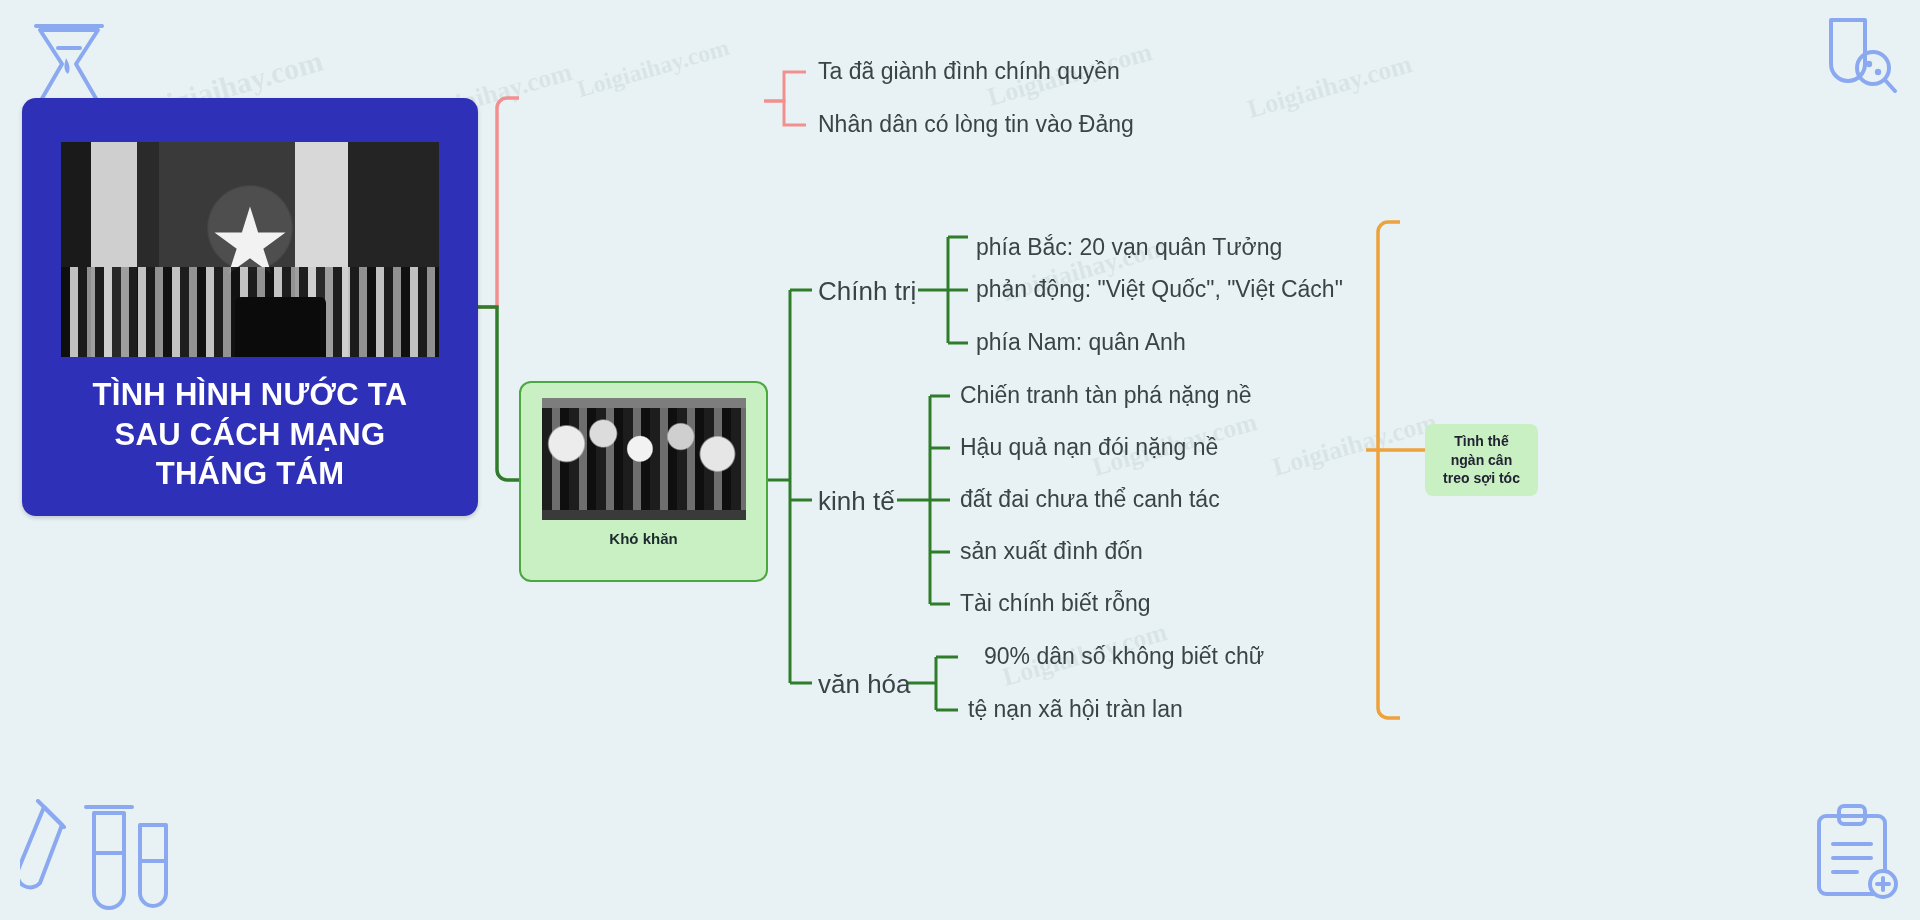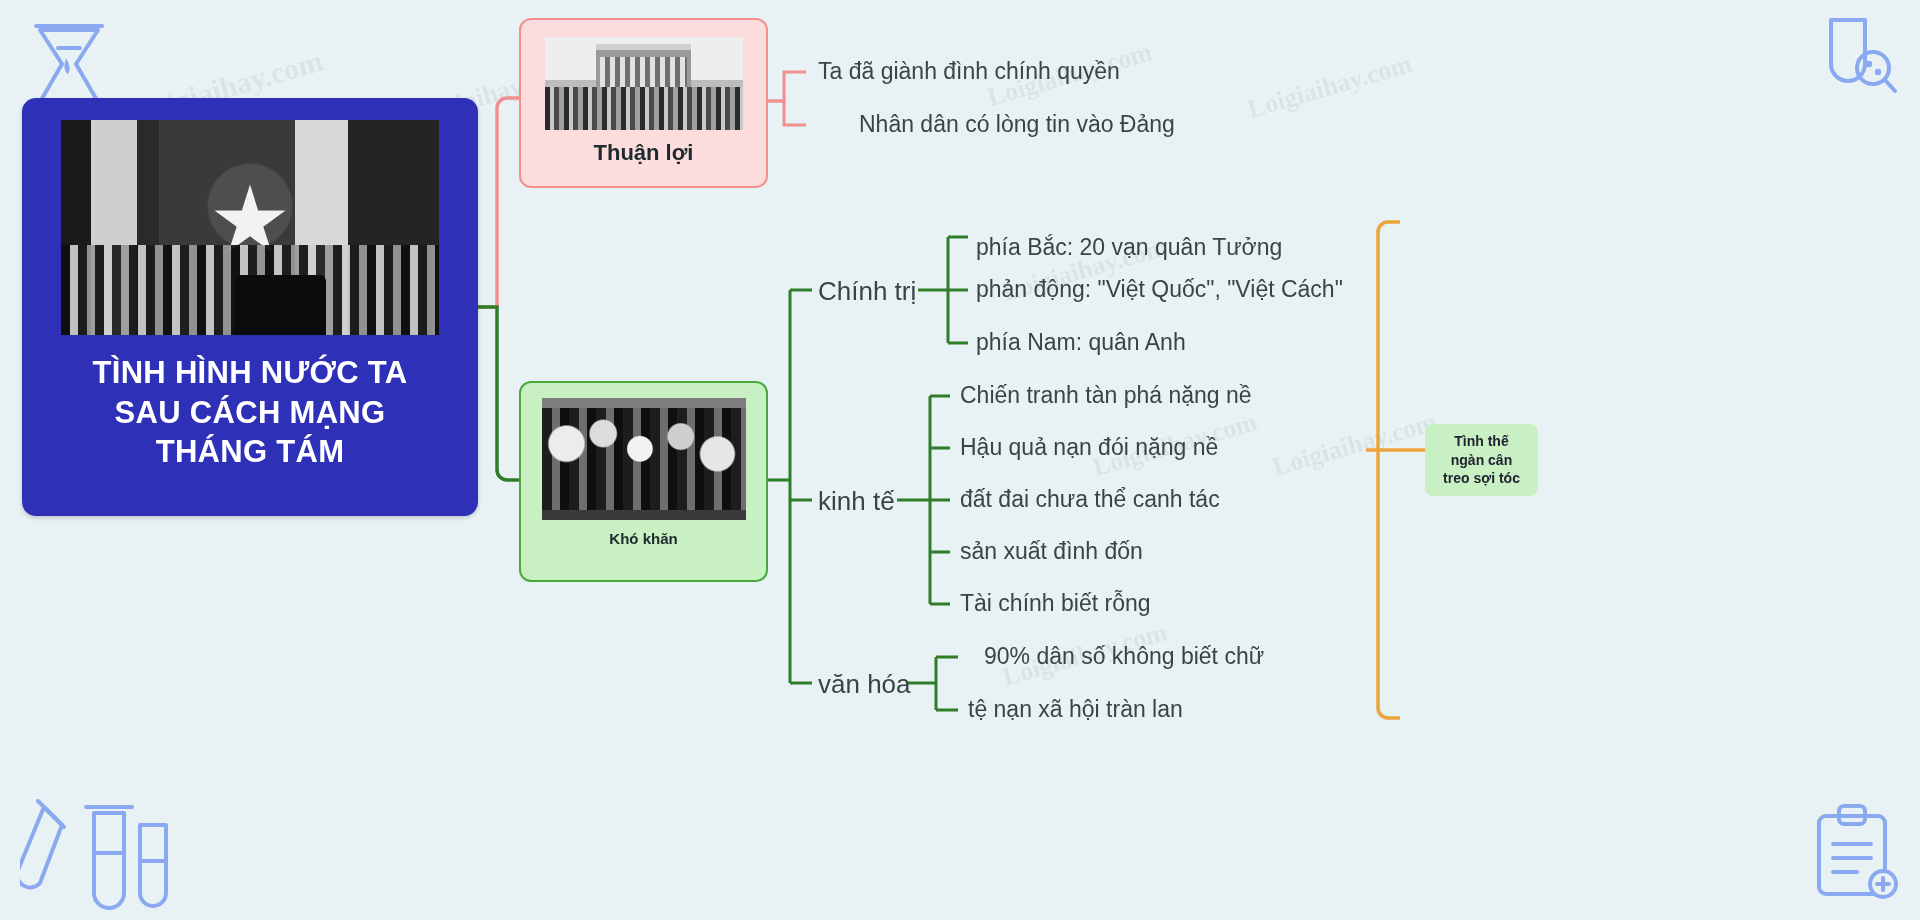--- a/index.html
+++ b/index.html
@@ -22,21 +22,21 @@
   }
 
   
   .doodle{position:absolute;opacity:.85;}
 
   
   #central{
     left:22px;top:98px;width:456px;height:418px;
     background:#2e31b8;border-radius:14px;
     box-shadow:0 2px 4px rgba(0,0,0,.18);
-    display:flex;flex-direction:column;align-items:center;
+    display:flex;flex-direction:column;align-items:center;justify-content:center;
   }
   #central .photo{
     width:378px;height:215px;margin-top:22px;border:0;
     background:#2b2b2b;overflow:hidden;position:relative;
   }
   #central .title{
     color:#fff;font-weight:bold;font-size:31px;line-height:1.28;
     text-align:center;margin-top:18px;letter-spacing:.3px;
   }
 
@@ -230,33 +230,23 @@
         <div class="podium"></div>
       </div>
     </div>
     <div class="title">
       <div>TÌNH HÌNH NƯỚC TA</div>
       <div>SAU CÁCH MẠNG</div>
       <div>THÁNG TÁM</div>
     </div>
   </div>
 
-  <div class="abs card" id="card-thuanloi">
-    <div class="photo">
-      <div class="ph-opera">
-          <div class="bldg"></div>
-          <div class="cols"></div>
-          <div class="mass"></div>
-        </div>
-    </div>
-    <div class="label">Thuận lợi</div>
-  </div>
 
   <div class="leaf" style="left:818px;top:60px;">Ta đã giành đình chính quyền</div>
-  <div class="leaf" style="left:818px;top:113px;margin-left:41px;">Nhân dân có lòng tin vào Đảng</div>
+  <div class="leaf" style="left:818px;top:113px;">Nhân dân có lòng tin vào Đảng</div>
 
   <div class="abs card" id="card-khokhan">
     <div class="photo">
       <div class="ph-people">
           <div class="heads"></div>
         </div>
     </div>
     <div class="label">Khó khăn</div>
   </div>
 

